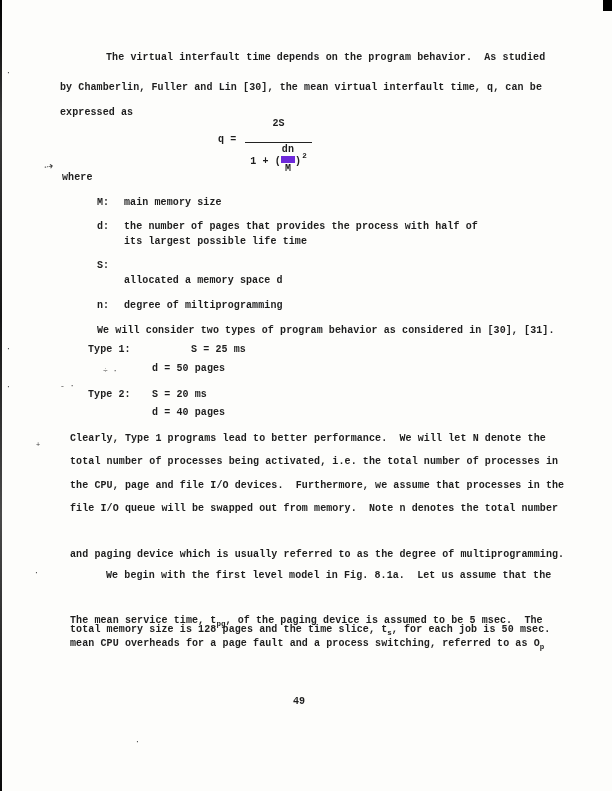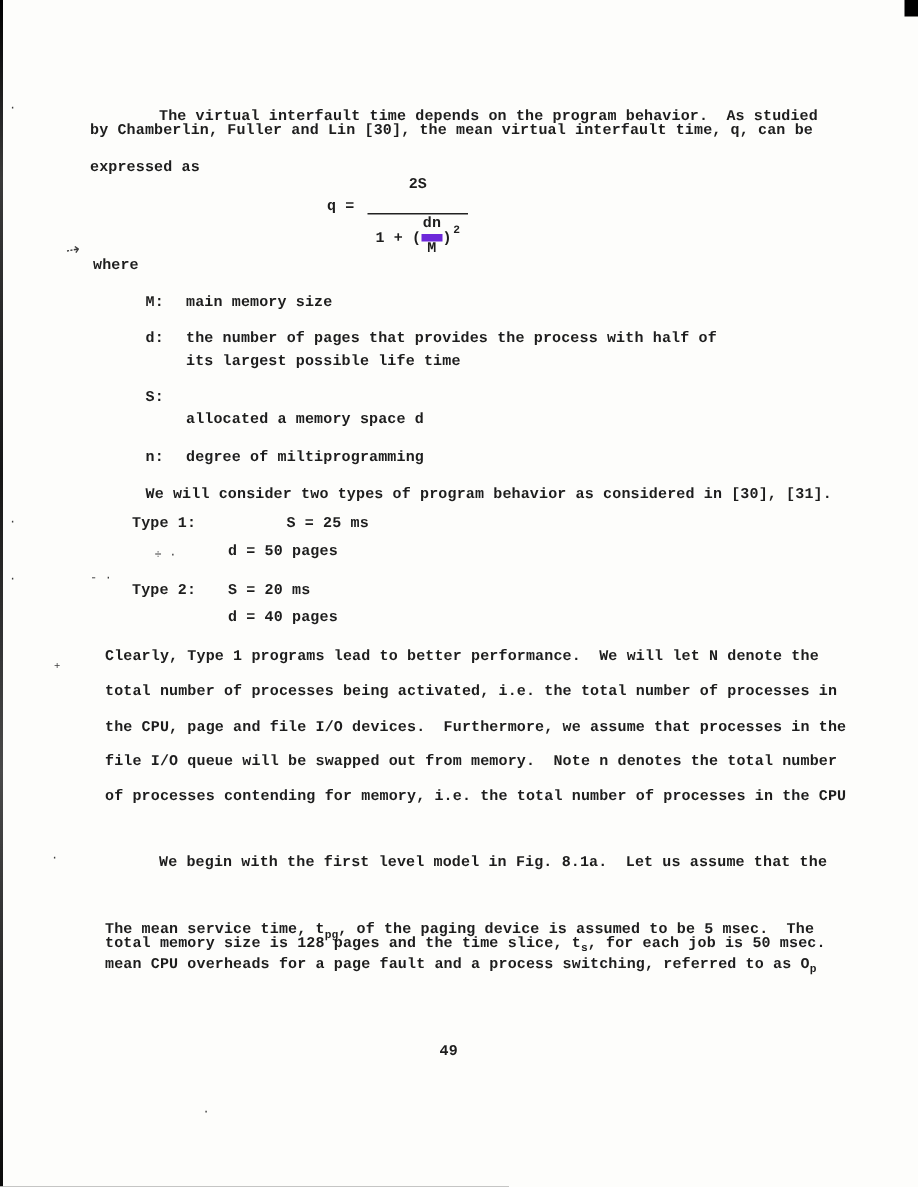--- a/index.html
+++ b/index.html
@@ -20,21 +20,21 @@
     background:linear-gradient(180deg,#000 0%,#3a3a3a 15%,#161616 40%,#4a4a4a 65%,#0a0a0a 100%);}
   .corner-mark{position:absolute;left:603px;top:0;width:9px;height:11px;background:#000;}
   .mark{position:absolute;color:#3c3c3c;font-weight:400;white-space:pre;}
   
   .formula{position:absolute;top:118px;left:218px;display:flex;align-items:center;}
   .formula-lhs{position:relative;top:-7px;margin-right:9px;}
   .frac{text-align:center;display:inline-block;}
   .frac-num{display:block;margin-bottom:13px;}
   .frac-den{display:block;border-top:1.3px solid #222;padding:2px 5px 0 5px;white-space:nowrap;}
   .ifrac{display:inline-block;text-align:center;line-height:1;vertical-align:-7px;}
-  .ifrac-num{display:block;border-bottom:5px solid #6d28d9;padding:0 1px 1px 1px;}
+  .ifrac-num{display:block;border-bottom:7px solid #6d28d9;padding:0 1px 1px 1px;}
   .ifrac-den{display:block;padding-top:1px;}
   .exp{font-size:7.5px;vertical-align:6px;margin-left:1px;}
   sub.ts{font-size:7.5px;vertical-align:-3px;letter-spacing:0;}
 </style>
 </head>
 <body>
 
 <div class="page">
 
   <div class="edge-strip"></div>
@@ -42,21 +42,21 @@
   <span class="mark" style="left:6px;top:68px;font-size:8px;">·</span>
   <span class="mark" style="left:44px;top:160px;font-size:11px;font-family:'DejaVu Sans',sans-serif;transform:rotate(-10deg);">⇢</span>
   <span class="mark" style="left:6px;top:344px;font-size:8px;">·</span>
   <span class="mark" style="left:103px;top:366px;font-size:8px;">÷ ·</span>
   <span class="mark" style="left:60px;top:381px;font-size:8px;">- ·</span>
   <span class="mark" style="left:6px;top:382px;font-size:8px;">·</span>
   <span class="mark" style="left:36px;top:441px;font-size:7px;">+</span>
   <span class="mark" style="left:34px;top:568px;font-size:8px;">·</span>
   <span class="mark" style="left:135px;top:737px;font-size:8px;">·</span>
 
-  <div class="tl" style="left:106px;top:73px;">The virtual interfault time depends on the program behavior.  As studied</div>
+  <div class="tl" style="left:106px;top:52px;">The virtual interfault time depends on the program behavior.  As studied</div>
   <div class="tl" style="left:60px;top:82px;">by Chamberlin, Fuller and Lin [30], the mean virtual interfault time, q, can be</div>
   <div class="tl" style="left:60px;top:107px;text-align:right;">expressed as</div>
 
   <div class="formula">
     <span class="formula-lhs">q =</span>
     <span class="frac">
       <span class="frac-num">2S</span>
       <span class="frac-den"><span>1 + (</span><span class="ifrac"><span class="ifrac-num">dn</span><span class="ifrac-den">M</span></span><span>)</span><span class="exp">2</span></span>
     </span>
   </div>
@@ -83,21 +83,21 @@
   <div class="tl" style="left:152px;top:363px;">d = 50 pages</div>
 
   <div class="tl" style="left:88px;top:389px;">Type 2:</div>
   <div class="tl" style="left:152px;top:389px;">S = 20 ms</div>
   <div class="tl" style="left:152px;top:407px;">d = 40 pages</div>
 
   <div class="tl" style="left:70px;top:433px;">Clearly, Type 1 programs lead to better performance.  We will let N denote the</div>
   <div class="tl" style="left:70px;top:480px;">the CPU, page and file I/O devices.  Furthermore, we assume that processes in the</div>
   <div class="tl" style="left:70px;top:456px;">total number of processes being activated, i.e. the total number of processes in</div>
   <div class="tl" style="left:70px;top:503px;">file I/O queue will be swapped out from memory.  Note n denotes the total number</div>
-  <div class="tl" style="left:70px;top:526px;">of processes contending for memory, i.e. the total number of processes in the CPU</div>
+  <div class="tl" style="left:70px;top:549px;">and paging device which is usually referred to as the degree of multiprogramming.</div>
 
   <div class="tl" style="left:106px;top:570px;">We begin with the first level model in Fig. 8.1a.  Let us assume that the</div>
   <div class="tl" style="left:70px;top:624px;"><span>total memory size is 128 pages and the time slice, t</span><sub class="ts">s</sub><span>, for each job is 50 msec.</span></div>
   <div class="tl" style="left:70px;top:615px;"><span>The mean service time, t</span><sub class="ts">pg</sub><span>, of the paging device is assumed to be 5 msec.  The</span></div>
   <div class="tl" style="left:70px;top:638px;"><span>mean CPU overheads for a page fault and a process switching, referred to as O</span><sub class="ts">p</sub></div>
 
   <div class="tl" style="left:293px;top:696px;">49</div>
 
 </div>
 

